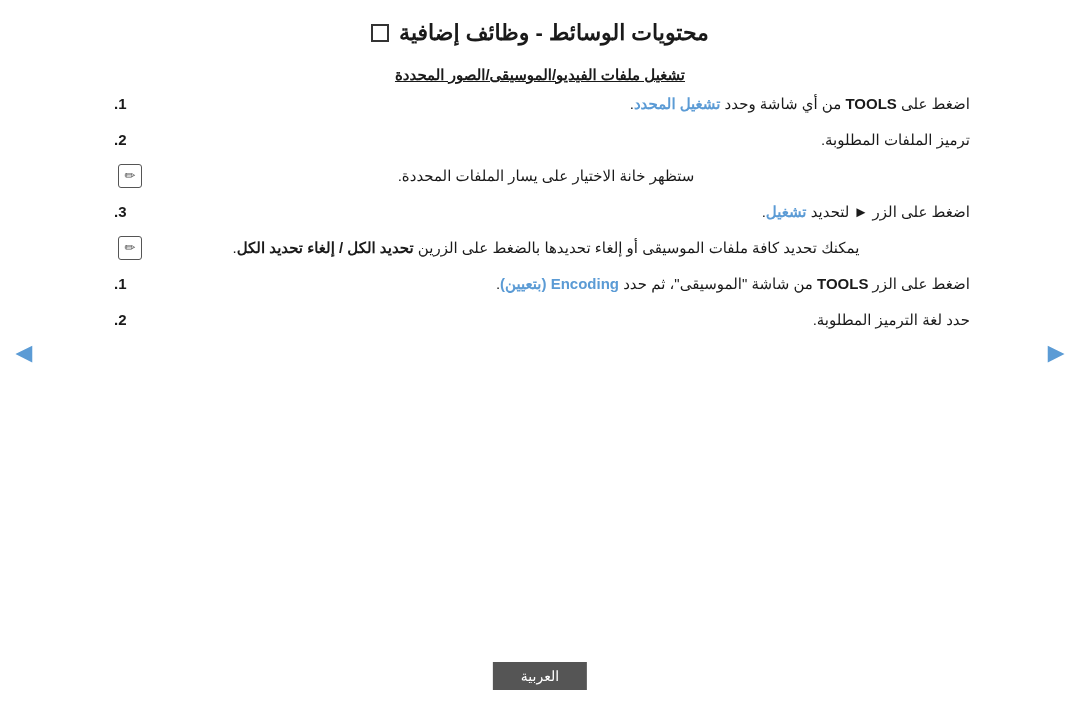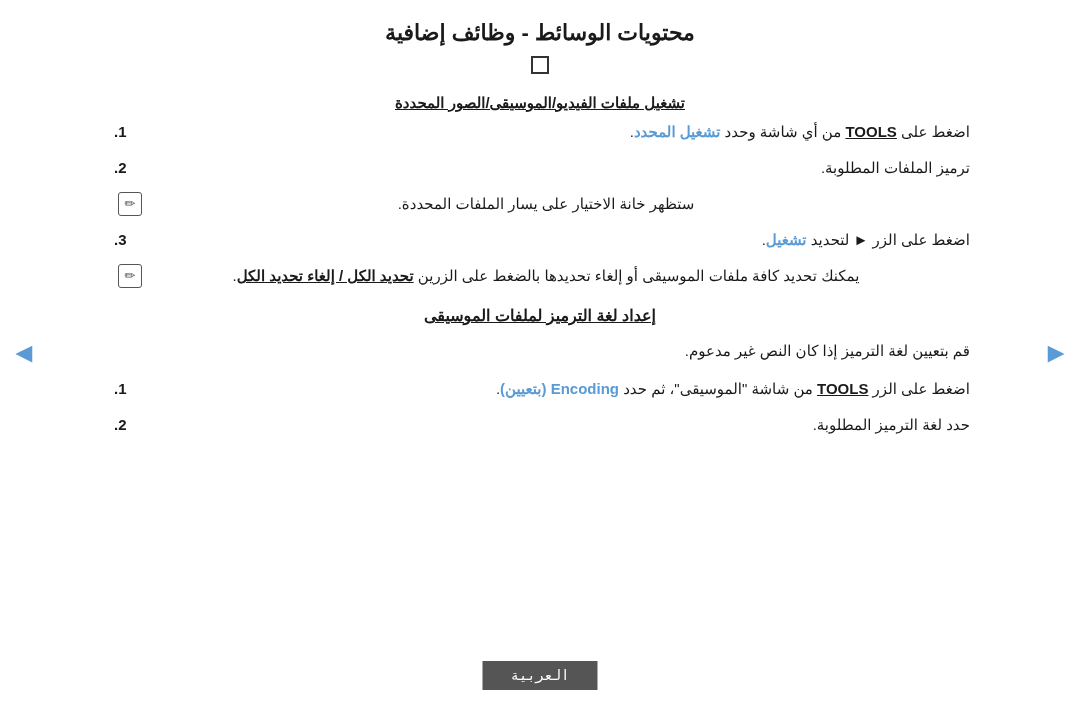--- a/index.html
+++ b/index.html
@@ -52,21 +52,20 @@
     .main-title {
       text-align: center;
       font-size: 22px;
       font-weight: bold;
       color: #1a1a1a;
       margin-bottom: 20px;
       display: flex;
       align-items: center;
       justify-content: center;
       gap: 10px;
-      flex-direction: column;
     }
 
     .title-checkbox {
       width: 18px;
       height: 18px;
       border: 2px solid #333;
       display: inline-block;
       flex-shrink: 0;
     }
 
@@ -107,21 +106,20 @@
     }
 
     .highlight-blue {
       color: #5b9bd5;
       font-weight: bold;
       text-align: right;
     }
 
     .bold-text {
       font-weight: bold;
-      text-decoration: underline;
     }
 
     
     .note-item {
       display: flex;
       flex-direction: row-reverse;
       align-items: flex-start;
       margin-bottom: 12px;
       font-size: 15px;
       color: #1a1a1a;
@@ -175,21 +173,21 @@
       transform: translateX(-50%);
     }
 
     .lang-button {
       background: #555555;
       color: #ffffff;
       padding: 6px 28px;
       font-size: 14px;
       border: none;
       cursor: pointer;
-      font-family: Liberation Mono, monospace;
+      font-family: Liberation Sans, sans-serif;
     }
 
     .content-area {
       padding: 0 30px;
     }
   </style>
 </head>
 <body>
 
 <div class="page-container">
@@ -231,23 +229,21 @@
       </span>
     </div>
 
     <div class="note-item">
       <span class="note-icon">✏</span>
       <span class="note-text">
         يمكنك تحديد كافة ملفات الموسيقى أو إلغاء تحديدها بالضغط على الزرين <span class="bold-text">تحديد الكل / إلغاء تحديد الكل</span>.
       </span>
     </div>
 
-    <div class="section2-title">إعداد لغة الترميز لملفات الموسيقى</div>
-
-    <div class="section2-intro">قم بتعيين لغة الترميز إذا كان النص غير مدعوم.</div>
+
 
     <div class="step-item">
       <span class="step-number">1.</span>
       <span class="step-text">
         اضغط على الزر <span class="bold-text">TOOLS</span> من شاشة "الموسيقى"، ثم حدد <span class="highlight-blue">Encoding</span> <span class="highlight-blue">(بتعيين)</span>.
       </span>
     </div>
 
     <div class="step-item">
       <span class="step-number">2.</span>

